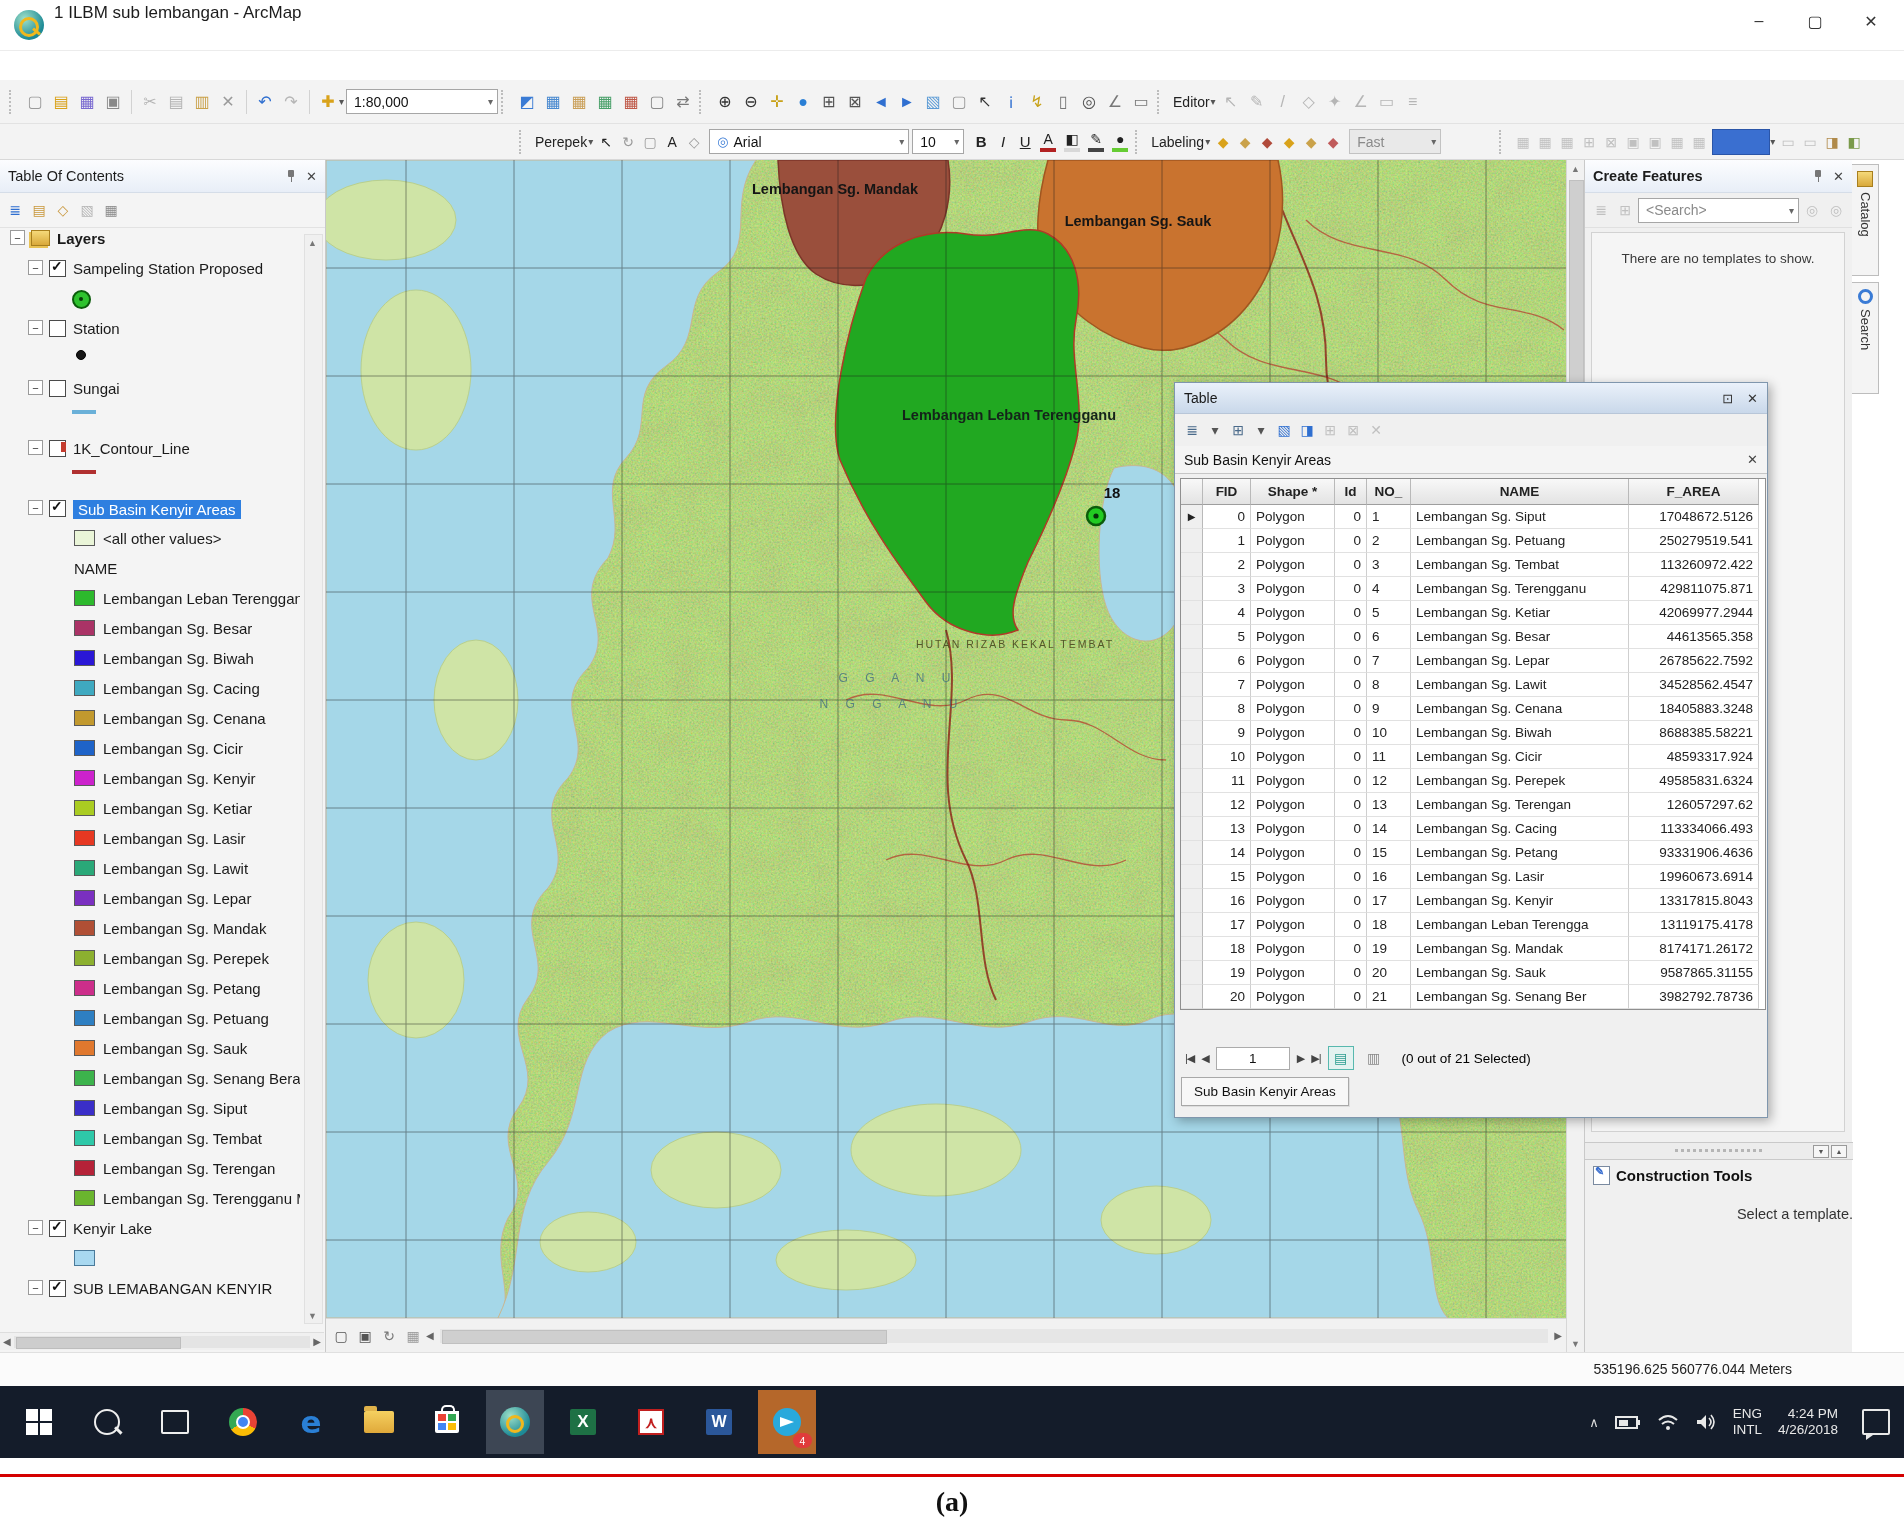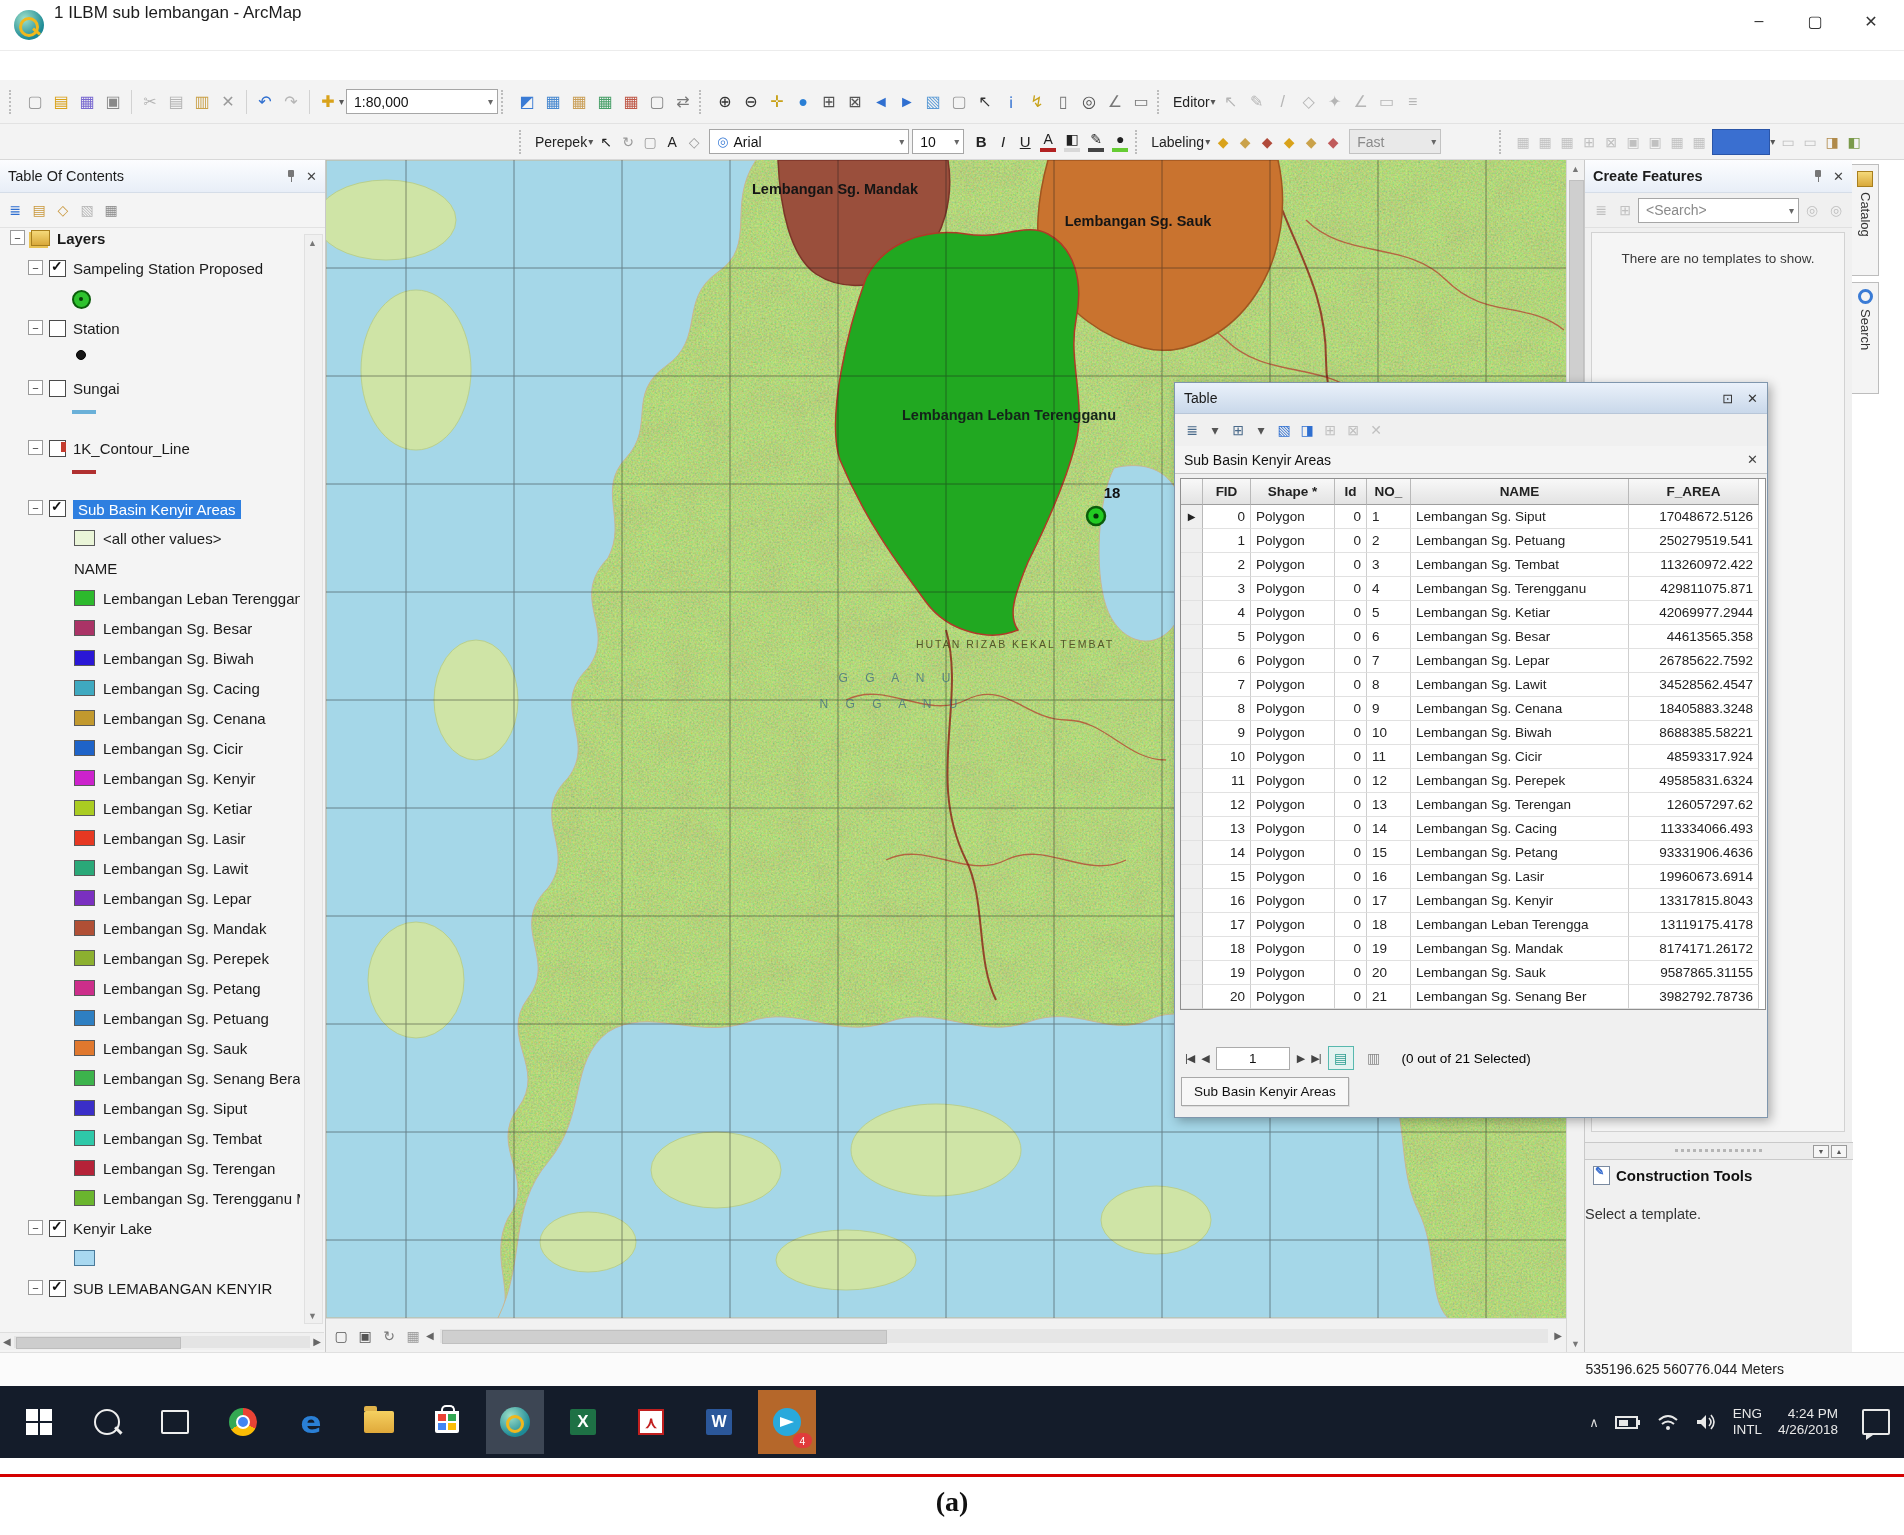--- a/index.html
+++ b/index.html
@@ -107,32 +107,32 @@
   .right-panel{left:1584px;top:160px;width:268px;height:1192px;background:#f0f0f0;border-left:1px solid #c9c9c9;box-sizing:border-box;}
   .cf-toolbar{height:34px;display:flex;align-items:center;padding:0 5px;gap:2px;border-bottom:1px solid #e0e0e0;}
   .cf-search{flex:1;}
   .cf-body{position:absolute;left:6px;top:72px;width:254px;height:900px;background:#f5f5f5;border:1px solid #d2d2d2;text-align:center;font-size:13.5px;color:#3a3a3a;padding-top:18px;box-sizing:border-box;}
   .cf-splitter{position:absolute;left:0;top:982px;width:268px;height:16px;border-top:1px solid #c9c9c9;border-bottom:1px solid #c9c9c9;background:#ececec;}
   .cf-splitter .dots{position:absolute;left:90px;top:6px;width:90px;height:3px;background:repeating-linear-gradient(90deg,#b5b5b5 0 3px,transparent 3px 6px);}
   .cf-splitter .spl-btn{position:absolute;top:2px;width:14px;height:11px;border:1px solid #9a9a9a;background:#f6f6f6;font-size:7px;color:#555;display:flex;align-items:center;justify-content:center;}
   .ct-header{position:absolute;left:8px;top:1006px;display:flex;align-items:center;gap:6px;font-size:15px;font-weight:bold;color:#111;}
   .ct-ico{width:15px;height:17px;background:#fff;border:1px solid #7a8aa0;position:relative;}
   .ct-ico::after{content:"✎";position:absolute;left:1px;top:-2px;font-size:11px;color:#3a6fd0;}
-  .ct-hint{position:absolute;left:0;top:1046px;width:268px;text-align:left;font-size:14.5px;color:#333;}
+  .ct-hint{position:absolute;left:0;top:1046px;width:268px;text-align:right;font-size:14.5px;color:#333;}
 
   .side-tabs{left:1852px;top:164px;width:27px;}
   .side-tab{height:112px;border:1px solid #bdbdbd;border-left:none;background:#f4f4f4;margin-bottom:6px;display:flex;flex-direction:column;align-items:center;padding-top:6px;box-sizing:border-box;gap:5px;}
   .side-tab .vtext{writing-mode:vertical-rl;font-size:13px;color:#333;}
   .st-ico{width:14px;height:14px;flex:none;}
   .st-ico.catalog{background:linear-gradient(#f5d97a,#d9a93a);border:1px solid #a87f1e;}
   .st-ico.search{border-radius:50%;border:3px solid #3a7bd5;width:9px;height:9px;}
 
   
   .status-strip{left:0;top:1352px;width:1904px;height:34px;background:#fbfbfb;border-top:1px solid #e0e0e0;}
-  .coords{position:absolute;right:120px;top:8px;font-size:14px;color:#222;}
+  .coords{position:absolute;right:112px;top:8px;font-size:14px;color:#222;}
   .taskbar{left:0;top:1386px;width:1904px;height:72px;background:#141c2a;display:flex;align-items:center;}
   .task-tile{width:58px;height:64px;margin-left:10px;display:flex;align-items:center;justify-content:center;position:relative;flex:none;}
   .task-tile.active{background:#3d4654;}
   .task-tile.hl-orange{background:#b5672a;}
   .tt-start{width:26px;height:26px;display:grid;grid-template-columns:12px 12px;grid-template-rows:12px 12px;gap:2px;}
   .tt-start div{background:#fff;}
   .tt-search{width:22px;height:22px;border:2.5px solid #eee;border-radius:50%;position:relative;}
   .tt-search::after{content:"";position:absolute;left:18px;top:18px;width:9px;height:2.5px;background:#eee;transform:rotate(45deg);}
   .tt-taskview{width:24px;height:20px;border:2.5px solid #eee;border-radius:2px;position:relative;}
   .tt-chrome{width:28px;height:28px;border-radius:50%;background:conic-gradient(#ea4335 0 33%,#fbbc05 33% 66%,#34a853 66% 100%);position:relative;}

